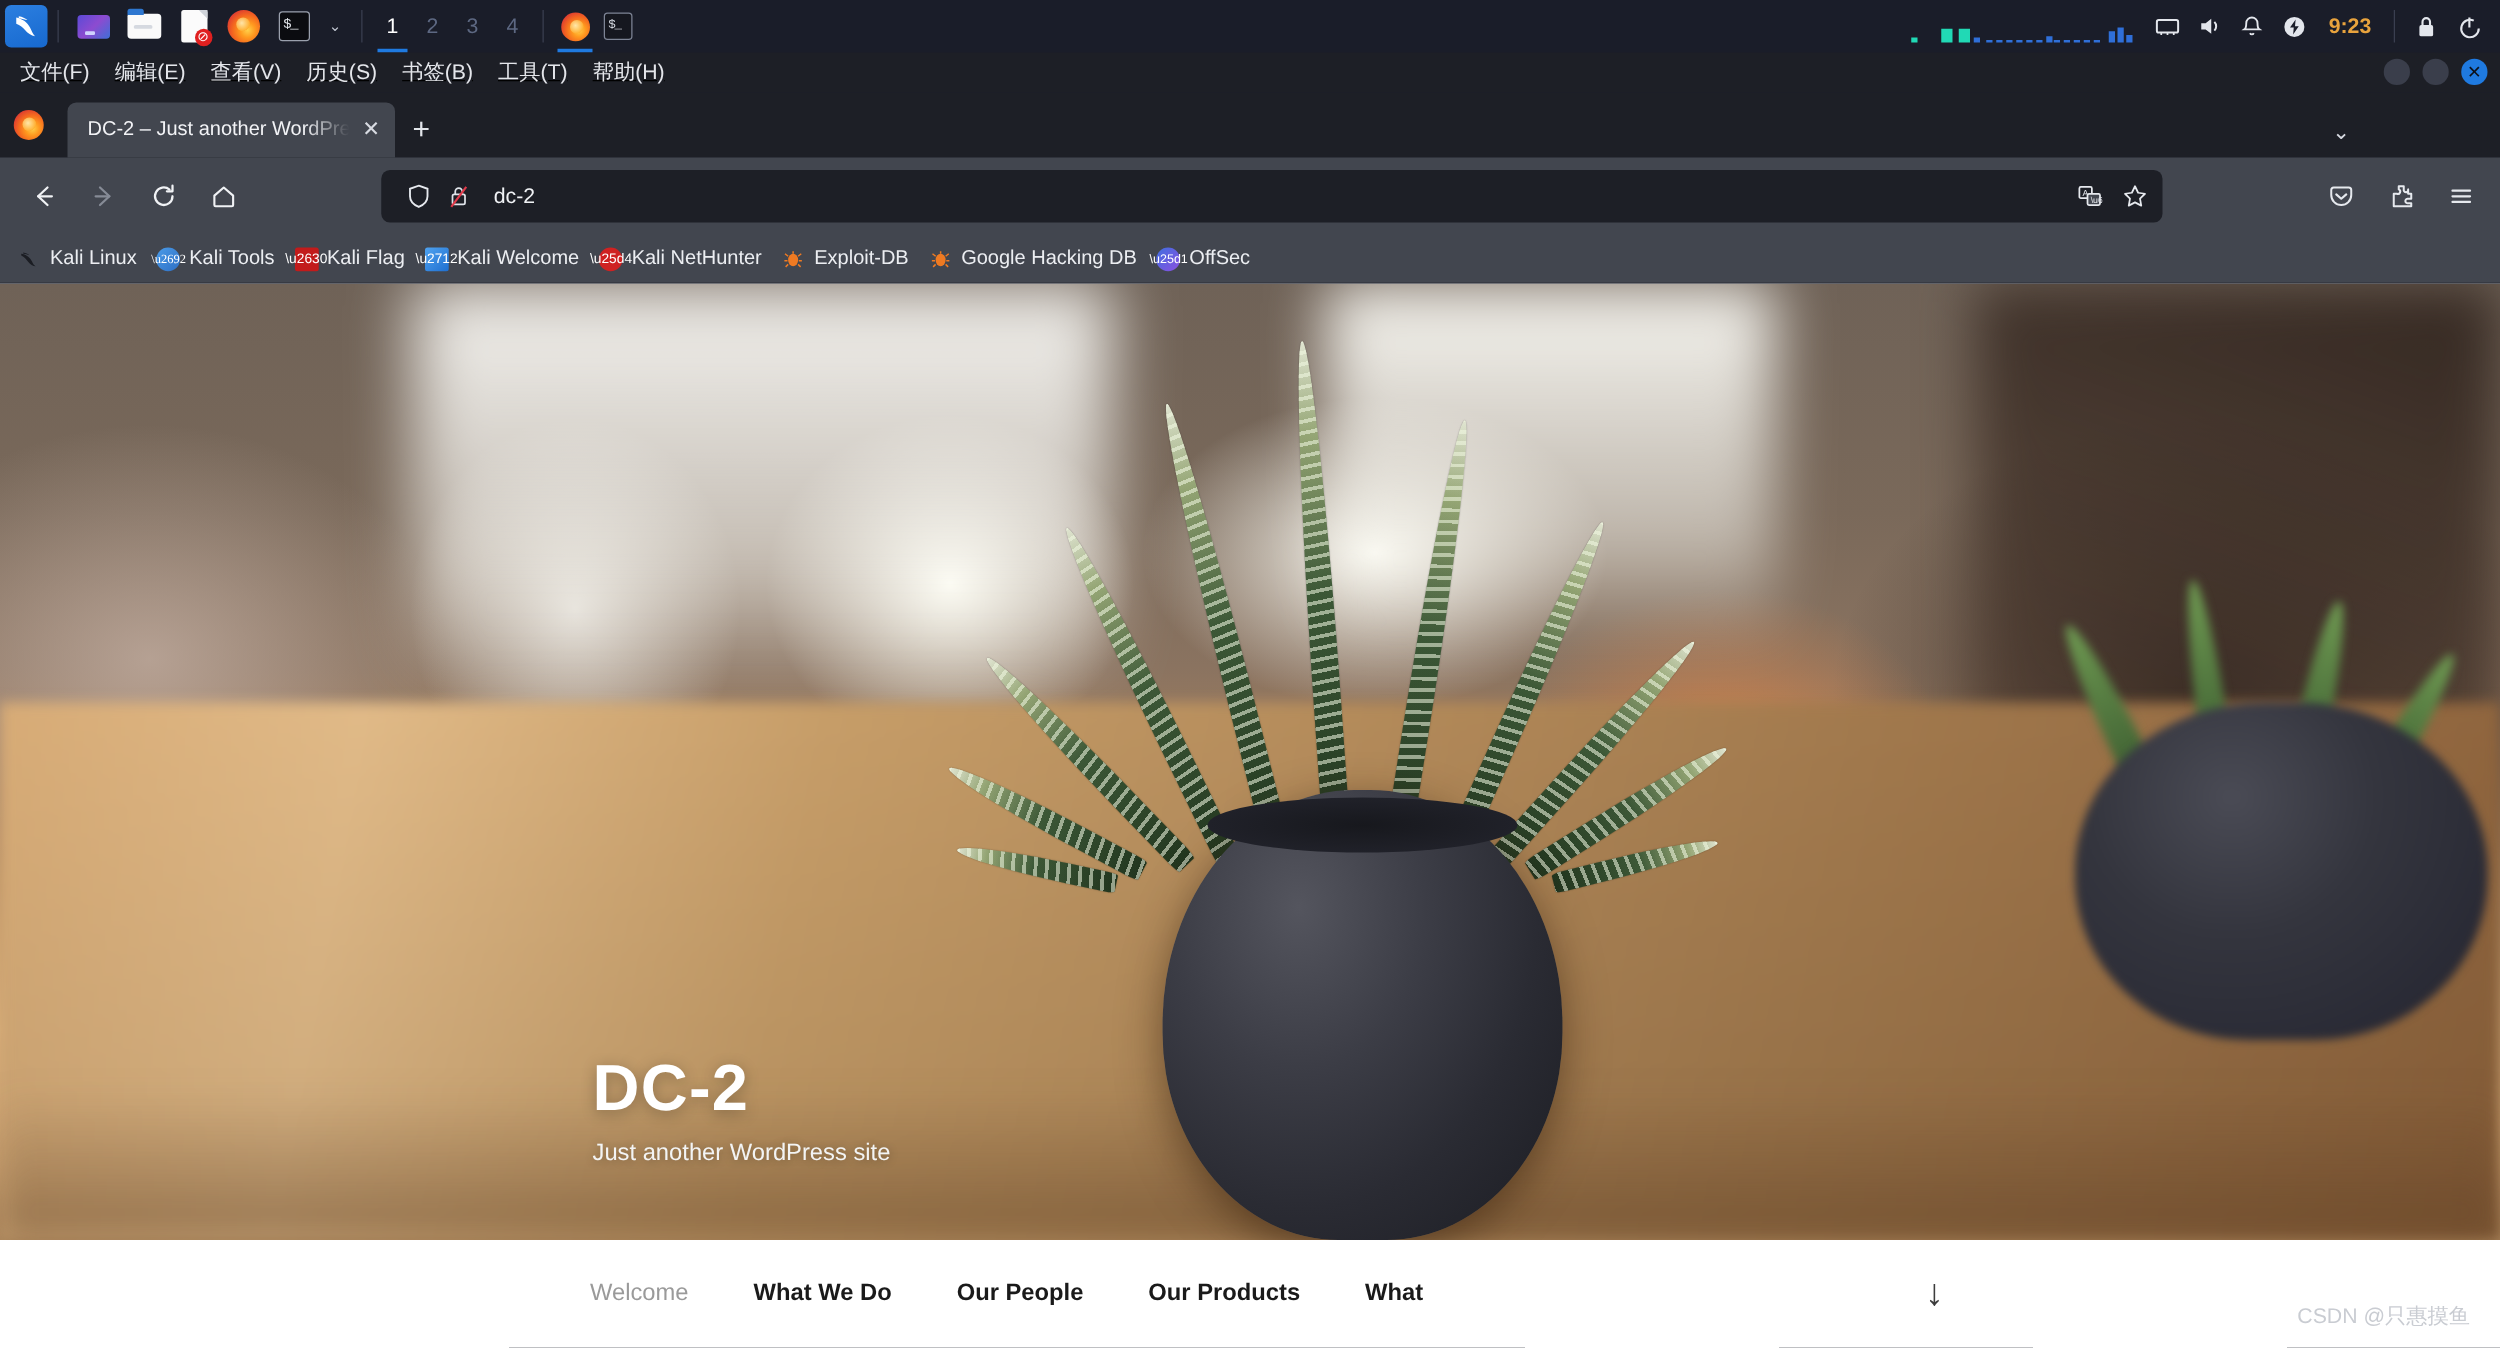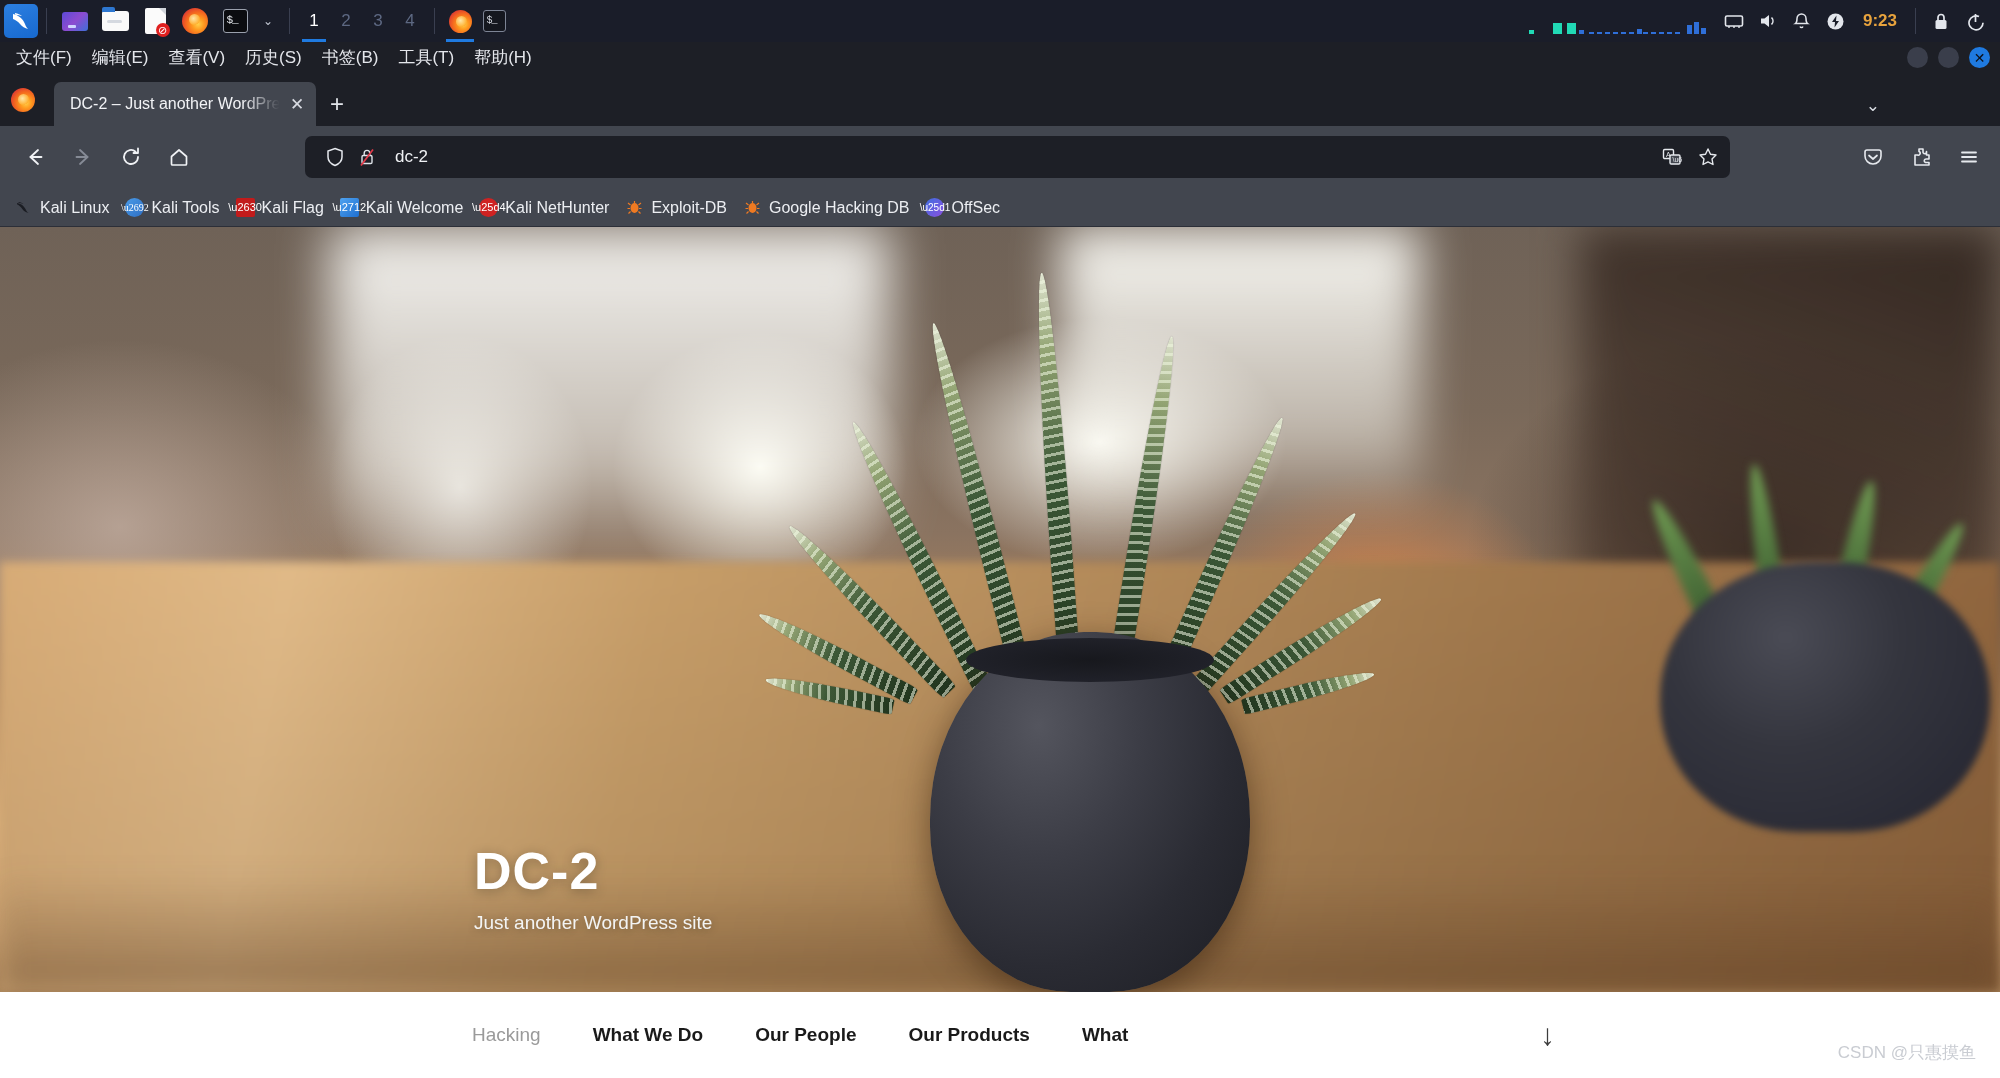--- a/index.html
+++ b/index.html
@@ -116,21 +116,21 @@
   .sysicon {
     width: 34px; height: 42px; display: flex; align-items: center; justify-content: center;
     color: #e3e6ec; flex: none;
   }
   .clock { font-size: 17px; color: #e8a33d; padding: 0 10px; flex: none; font-weight: bold; }
 
   
   #menubar {
     position: absolute; top: 42px; left: 0; width: 2000px; height: 32px;
     background: #1d1f26;
-    display: flex; align-items: center;
+    display: flex; align-items: center; text-decoration: underline;
   }
   .menu-item {
     color: #e4e6eb; font-size: 17px; padding: 0 10px; line-height: 32px;
   }
   #menubar .first { margin-left: 6px; }
   .winctl { position: absolute; right: 10px; top: 5px; display: flex; gap: 10px; }
   .winbtn { width: 21px; height: 21px; border-radius: 50%; background: #3a3e4b; }
   .winbtn.close {
     background: #1f7ae0; color: #0c1018; font-size: 14px; font-weight: bold;
     display: flex; align-items: center; justify-content: center;
@@ -180,21 +180,21 @@
   .url-ic { width: 32px; height: 32px; display: flex; align-items: center; justify-content: center; color: #e6e9ee; }
   .nav-right { position: absolute; right: 10px; display: flex; align-items: center; gap: 6px; }
   .nav-right .navbtn { margin: 0; }
 
   
   #bookmarks {
     position: absolute; top: 188px; left: 0; width: 2000px; height: 39px;
     background: #42464f; display: flex; align-items: center; padding-left: 14px;
     border-bottom: 1px solid #2c2f38;
   }
-  .bm { display: flex; align-items: flex-end; margin-right: 16px; }
+  .bm { display: flex; align-items: center; margin-right: 16px; }
   .bm .lbl { color: #eceef2; font-size: 16px; margin-left: 7px; }
   .bm-ic { width: 19px; height: 19px; display: flex; align-items: center; justify-content: center;
            font-size: 13px; border-radius: 3px; flex: none; }
   .bmi-kali { background: transparent; color: #e8eaee; font-size: 17px; }
   .bmi-tools { background: linear-gradient(135deg,#4a9be8,#2e6fc4); border-radius: 50%; color:#fff; font-size:10px;font-family:Liberation Serif, serif; }
   .bmi-docs { background: #c21b1b; color: #fff; font-size: 11px; border-radius: 2px; }
   .bmi-forums { background: linear-gradient(135deg,#4fa3f0,#1f6fd0); color:#fff; font-size:11px; border-radius:2px; }
   .bmi-nethunter { background: #cf2222; color: #fff; font-size: 11px; border-radius: 50%; }
   .bmi-exploit { background: transparent; color: #ef7a22; font-size: 15px; }
   .bmi-offsec { background: linear-gradient(135deg,#3f6fe0,#8b4fe0); border-radius:50%; color:#fff; font-size:10px; }
@@ -605,21 +605,21 @@
     </div>
 
     <div class="hero-text">
       <div class="site-title">DC-2</div>
       <div class="site-tagline">Just another WordPress site</div>
     </div>
   </div>
 
   <div id="sitenav">
     <div class="nav-links">
-      <span class="nav-link current">Hacking</span>
+      <span class="nav-link current">Welcome</span>
       <span class="nav-link">What We Do</span>
       <span class="nav-link">Our People</span>
       <span class="nav-link">Our Products</span>
       <span class="nav-link">What</span>
     </div>
     <span class="scroll-down">↓</span>
   </div>
 
   <div class="watermark">CSDN @只惠摸鱼</div>
 </div>

